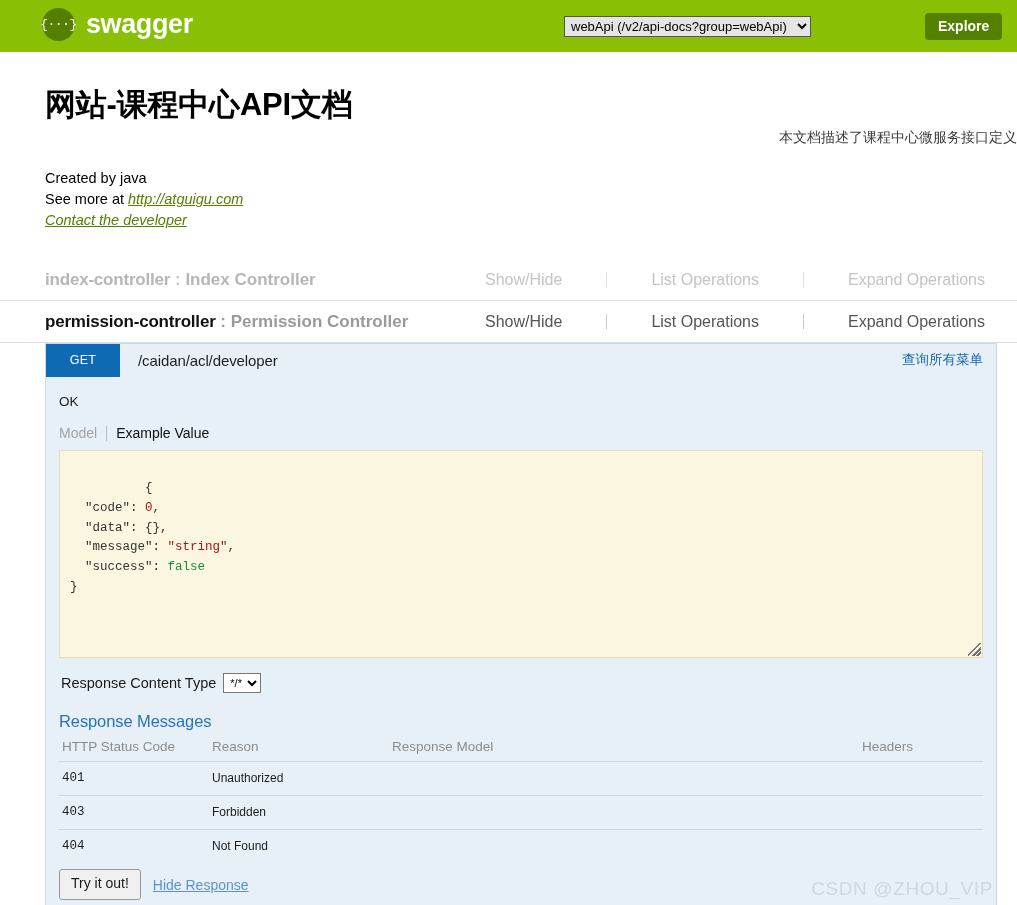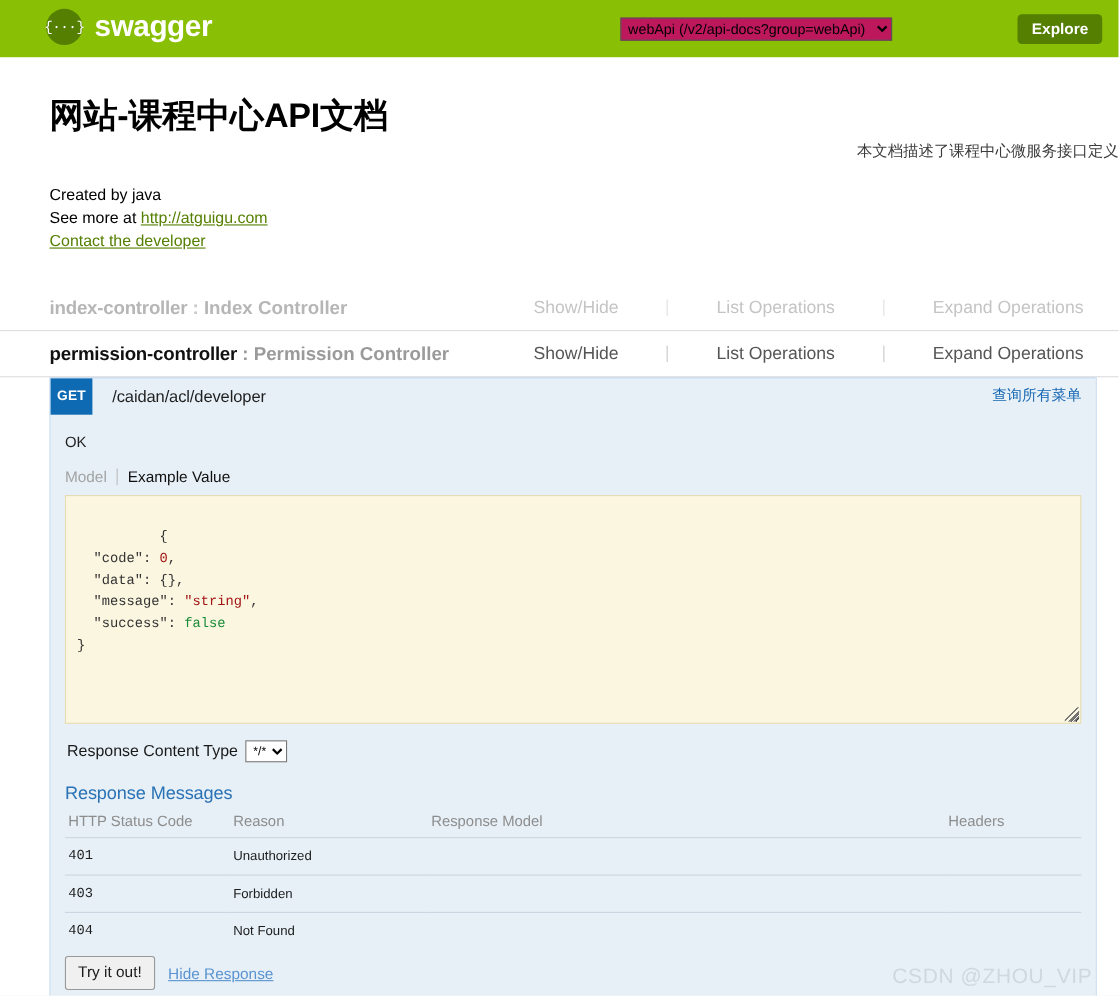--- a/index.html
+++ b/index.html
@@ -60,21 +60,21 @@
   }
   #api-selector {
     position: absolute;
     left: 564px;
     top: 16px;
     width: 247px;
     height: 21px;
     font-size: 13px;
     font-family: "Liberation Sans", sans-serif;
     border: 1px solid #555;
-    background: #be185d;
+    background: #e5e5e5;
     color: #000;
     padding: 1px 2px;
   }
   #explore-btn {
     position: absolute;
     left: 925px;
     top: 13px;
     background: #547f00;
     color: #ffffff;
     border: none;
@@ -114,20 +114,21 @@
   }
   .info-line {
     font-size: 14.5px;
     color: #000;
     line-height: 1.45;
   }
   .info-line a,
   .contact-link {
     color: #547f00;
     text-decoration: underline;
+    font-style: italic;
   }
   .contact-link {
     display: inline-block;
     font-size: 14.5px;
     line-height: 1.45;
   }
 
   
   .resource {
     margin: 0;
@@ -195,26 +196,26 @@
   }
   .op-heading {
     display: flex;
     align-items: center;
     height: 33px;
     background: #e7f0f7;
     border-top: 1px solid #c5d9ef;
     position: relative;
   }
   .op-method {
-    width: 38px;
+    width: 74px;
     height: 33px;
     background: #0f6ab4;
     color: #ffffff;
     font-size: 12.5px;
-    font-weight: bold;
+    font-weight: normal;
     display: flex;
     align-items: center;
     justify-content: center;
     letter-spacing: 0.2px;
   }
   .op-path {
     color: #1f1f1f;
     font-size: 15px;
     padding-left: 18px;
     font-weight: normal;

